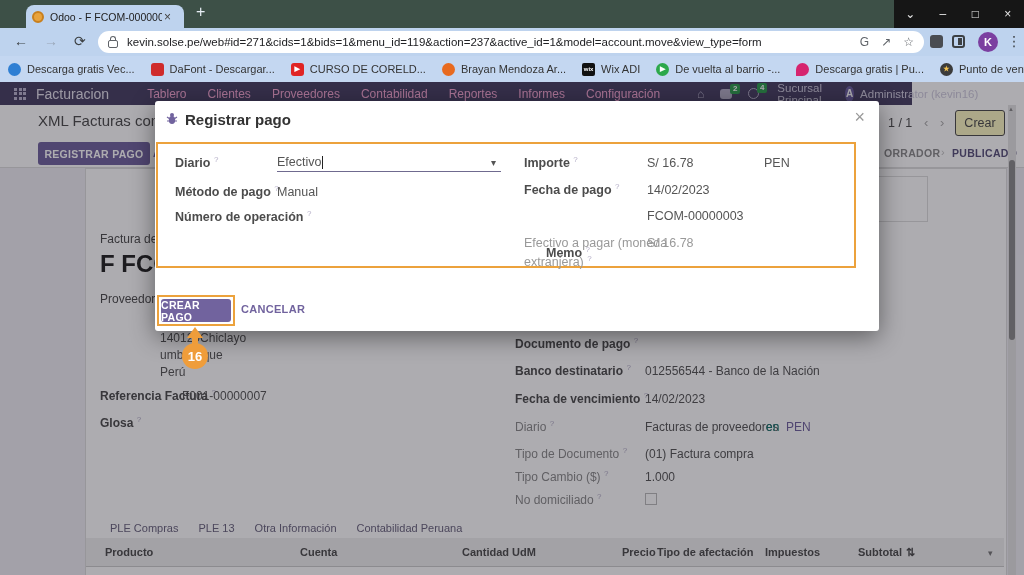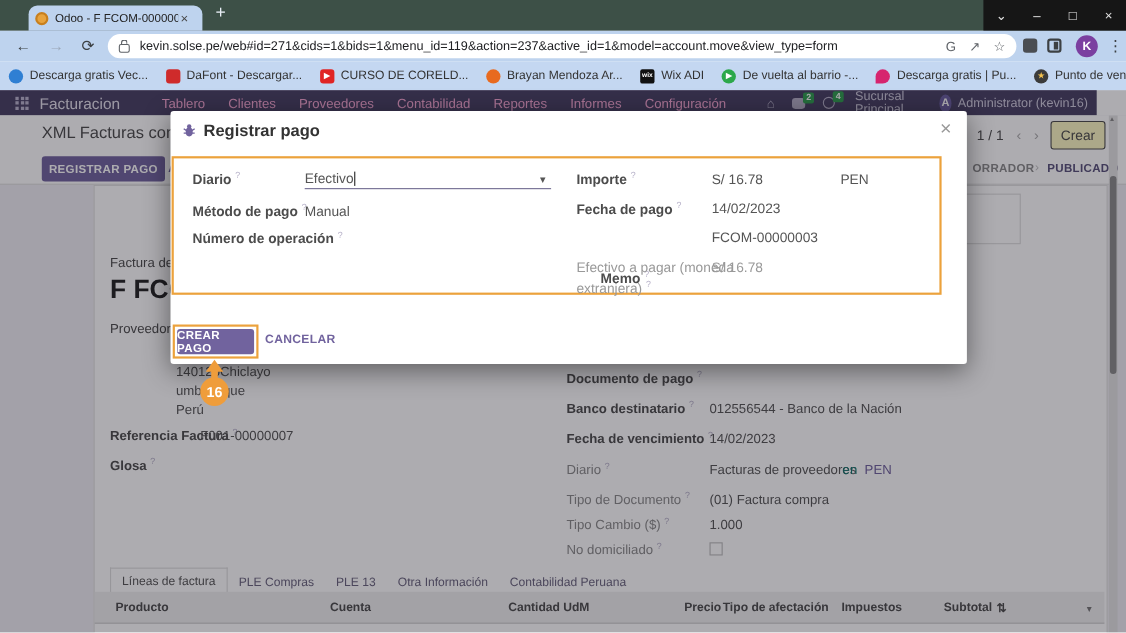--- a/index.html
+++ b/index.html
@@ -29,21 +29,21 @@
   .sidebarsq{position:absolute;left:952px;top:7px;width:13px;height:13px;border:2px solid #3c4043;border-radius:3px;box-sizing:border-box;}
   .sidebarsq:after{content:"";position:absolute;right:1px;top:1px;bottom:1px;width:4px;background:#3c4043;}
   .puzzle{position:absolute;left:930px;top:7px;width:13px;height:13px;background:#4a4d52;border-radius:3px;}
   .bookmarks{position:absolute;left:0;top:56px;width:1024px;height:26px;background:#c4d7f1;display:flex;align-items:center;padding:0 8px;box-sizing:border-box;}
   .bm{display:flex;align-items:center;margin-right:16px;flex:0 0 auto;}
   .bm .ic{width:13px;height:13px;border-radius:3px;margin-right:6px;display:flex;align-items:center;justify-content:center;font-size:7px;color:#fff;font-weight:bold;flex:0 0 13px;}
   .bm .tx{font-size:11px;color:#333;white-space:nowrap;}
   .bmspacer{flex:1;}
   .bmdiv{width:1px;height:14px;background:#9fb4d2;margin:0 10px;}
   
-  .odoonav{position:absolute;left:0;top:82px;width:997px;height:23px;background:#473f63;display:flex;align-items:center;color:#cfcbdd;}
+  .odoonav{position:absolute;left:0;top:82px;width:912px;height:23px;background:#473f63;display:flex;align-items:center;color:#cfcbdd;}
   .gridicon{display:grid;grid-template-columns:repeat(3,3px);grid-template-rows:repeat(3,3px);gap:1.5px;margin:0 10px 0 14px;}
   .gridicon span{background:#b9b3cc;width:3px;height:3px;}
   .appname{font-size:14px;color:#e4e1ec;margin-right:38px;}
   .navitem{font-size:12px;color:#f9a8d4;margin-right:21px;white-space:nowrap;}
   .navright{margin-left:auto;display:flex;align-items:center;margin-right:8px;}
   .sysicon{position:relative;margin-left:16px;font-size:12px;color:#b6b0c8;}
   .bubble{width:12px;height:10px;background:#b6b0c8;border-radius:3px;display:block;}
   .clock{width:11px;height:11px;border:1.5px solid #b6b0c8;border-radius:50%;box-sizing:border-box;display:block;}
   .badge{position:absolute;top:-5px;right:-8px;background:#2e9e4f;color:#fff;font-size:8px;font-weight:bold;
          padding:0 3px;border-radius:2px;line-height:10px;}
@@ -255,21 +255,20 @@
     <span class="abs val" style="left:645px;top:365px;">1.000</span>
     <span class="abs lblplain" style="left:515px;top:387px;color:#8a8a8a;"><span>No domiciliado</span> <sup class="h">?</sup></span>
     <span class="abs checkbox" style="left:645px;top:388px;"></span>
 
     <div class="statbox">
       <div>das De</div>
       <div>no</div>
     </div>
 
     <div class="tabsrow">
-      <span class="tabitem active">Líneas de factura</span>
       <span class="tabitem">PLE Compras</span>
       <span class="tabitem">PLE 13</span>
       <span class="tabitem">Otra Información</span>
       <span class="tabitem">Contabilidad Peruana</span>
     </div>
 
     <div class="thead">
       <span class="th" style="left:19px;">Producto</span>
       <span class="th" style="left:86px;margin-top:30px;">Etiqueta</span>
       <span class="th" style="left:214px;">Cuenta</span>

